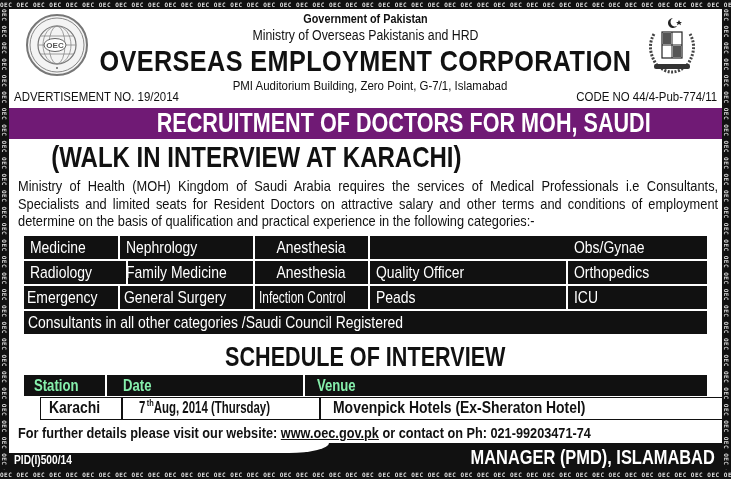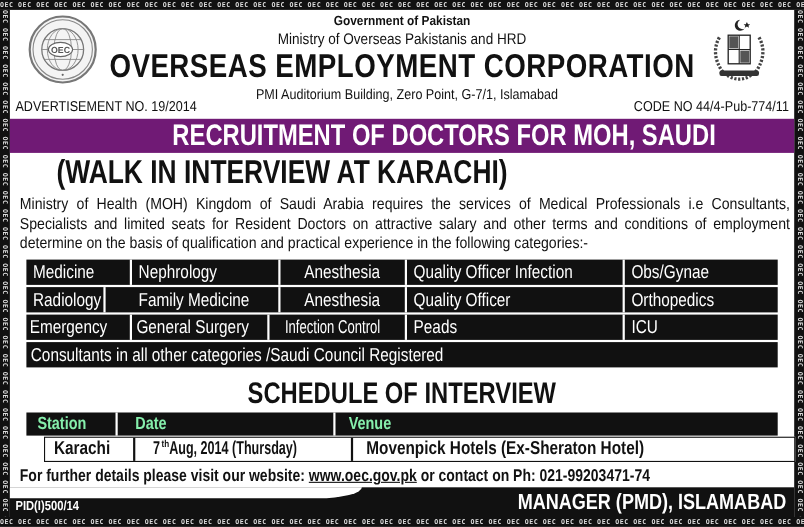--- a/index.html
+++ b/index.html
@@ -110,33 +110,32 @@
 <div class="walkin"><span>(WALK IN INTERVIEW AT KARACHI)</span></div>
 
 <div class="para">
     <div class="para-inner">Ministry of Health (MOH) Kingdom of Saudi Arabia requires the services of Medical Professionals i.e Consultants, Specialists and limited seats for Resident Doctors on attractive salary and other terms and conditions of employment determine on the basis of qualification and practical experience in the following categories:-</div>
   </div>
 
 <div class="cat-row" style="top:236px">
   <div class="cat-cell" style="left:0;width:96px"><span>Medicine</span></div>
   <div class="cat-cell" style="left:96px;width:135px"><span>Nephrology</span></div>
   <div class="cat-cell center" style="left:231px;width:115px"><span>Anesthesia</span></div>
-  <div class="cat-cell" style="left:346px;width:198px"><span>Quality Officer Infection</span></div>
   <div class="cat-cell last" style="left:544px;width:139px;padling-left:8px"><span>Obs/Gynae</span></div>
 </div>
 <div class="cat-row" style="top:261px">
-  <div class="cat-cell" style="left:0;width:72px"><span>Radiology</span></div>
+  <div class="cat-cell" style="left:0;width:104px"><span>Radiology</span></div>
   <div class="cat-cell" style="left:96px;width:135px"><span>Family Medicine</span></div>
   <div class="cat-cell center" style="left:231px;width:115px"><span>Anesthesia</span></div>
   <div class="cat-cell" style="left:346px;width:198px"><span>Quality Officer</span></div>
   <div class="cat-cell last" style="left:544px;width:139px"><span>Orthopedics</span></div>
 </div>
 <div class="cat-row" style="top:286px">
   <div class="cat-cell" style="left:0;width:96px;padding-left:3px"><span>Emergency</span></div>
-  <div class="cat-cell" style="left:96px;width:125px;padding-left:4px"><span>General Surgery</span></div>
+  <div class="cat-cell" style="left:96px;width:135px;padding-left:4px"><span>General Surgery</span></div>
   <div class="cat-cell" style="left:231px;width:115px;padding-left:4px"><span style="transform:scaleX(0.7)">Infection Control</span></div>
   <div class="cat-cell" style="left:346px;width:198px"><span>Peads</span></div>
   <div class="cat-cell last" style="left:544px;width:139px"><span>ICU</span></div>
 </div>
 <div class="cat-row" style="top:311px">
   <div class="cat-cell last" style="left:0;width:683px;padding-left:4px"><span>Consultants in all other categories /Saudi Council Registered</span></div>
 </div>
 
 <div class="sched-title"><span>SCHEDULE OF INTERVIEW</span></div>
 

